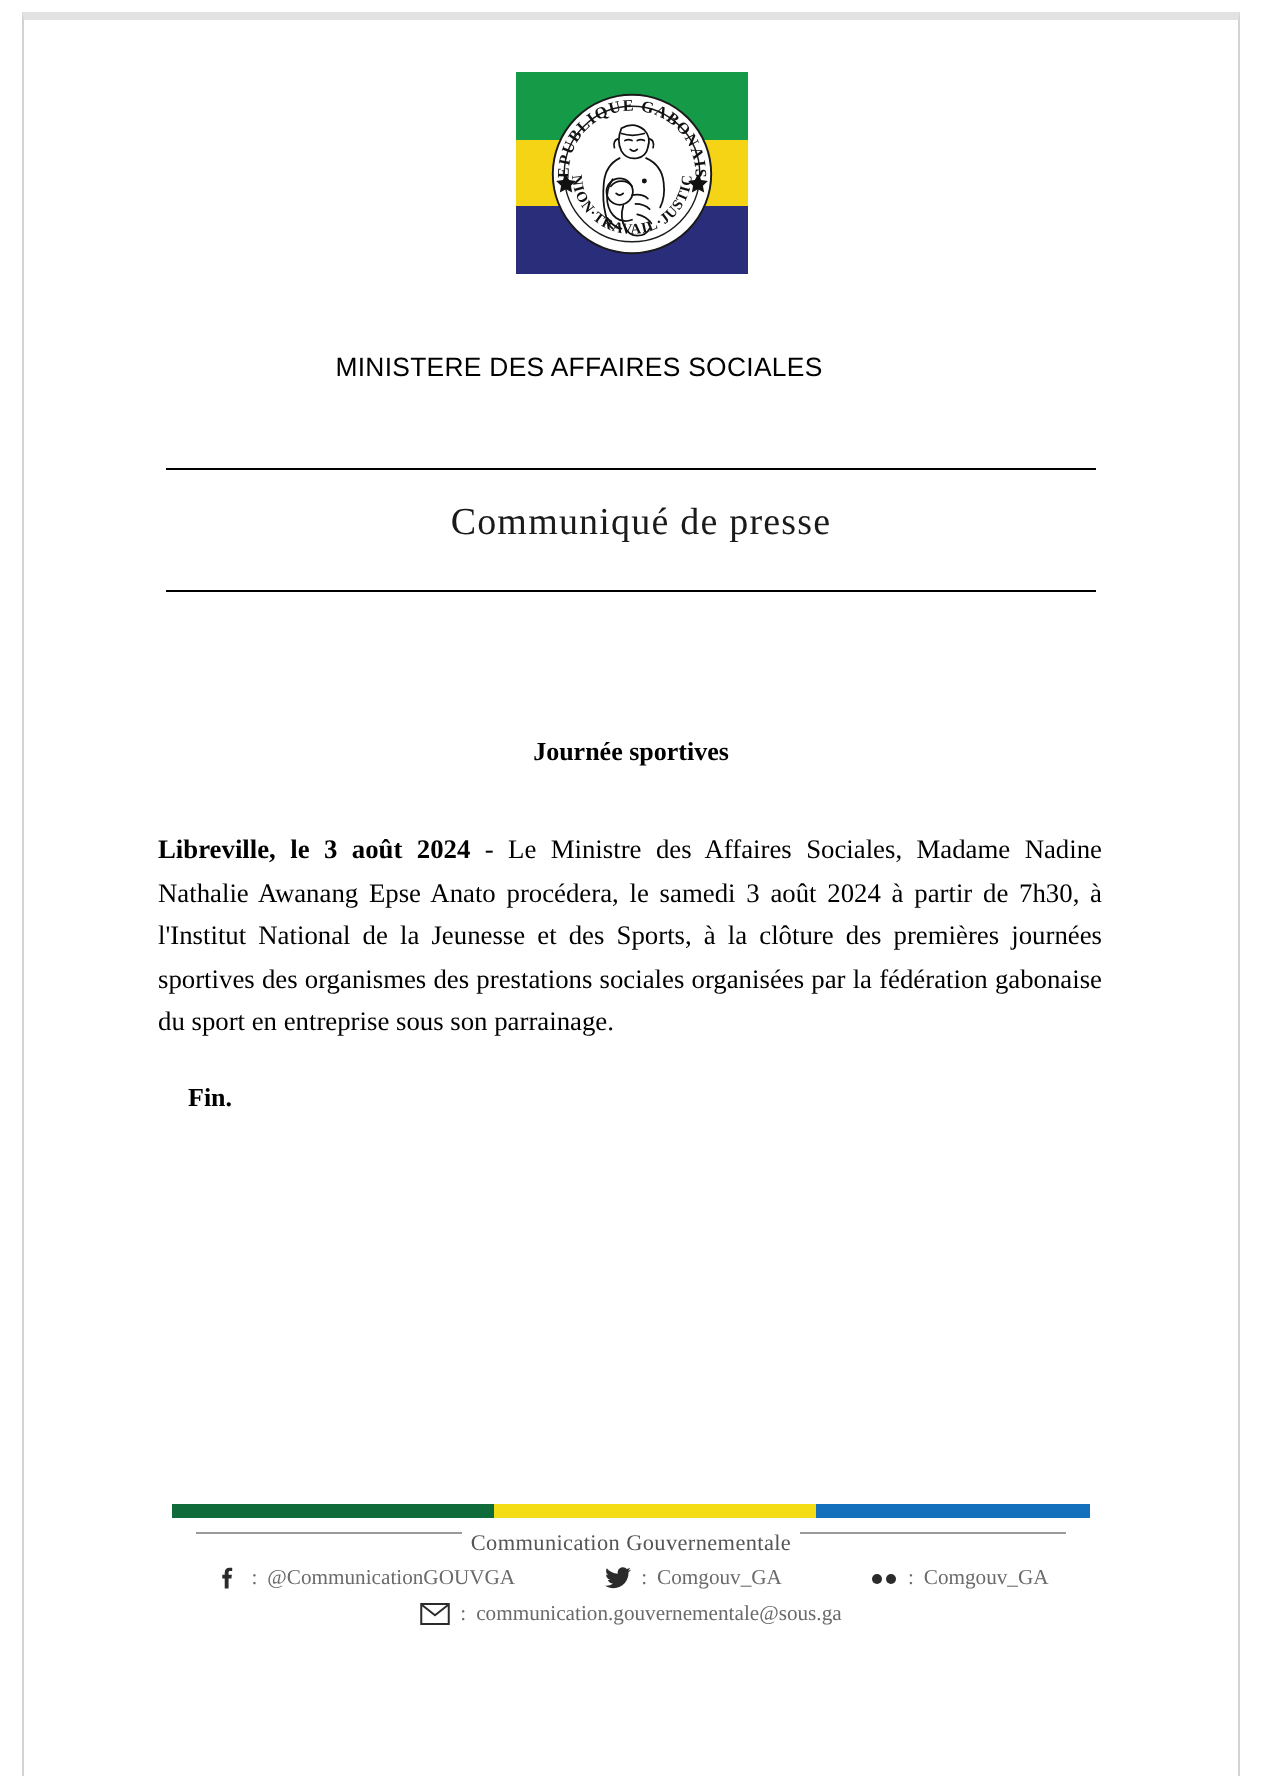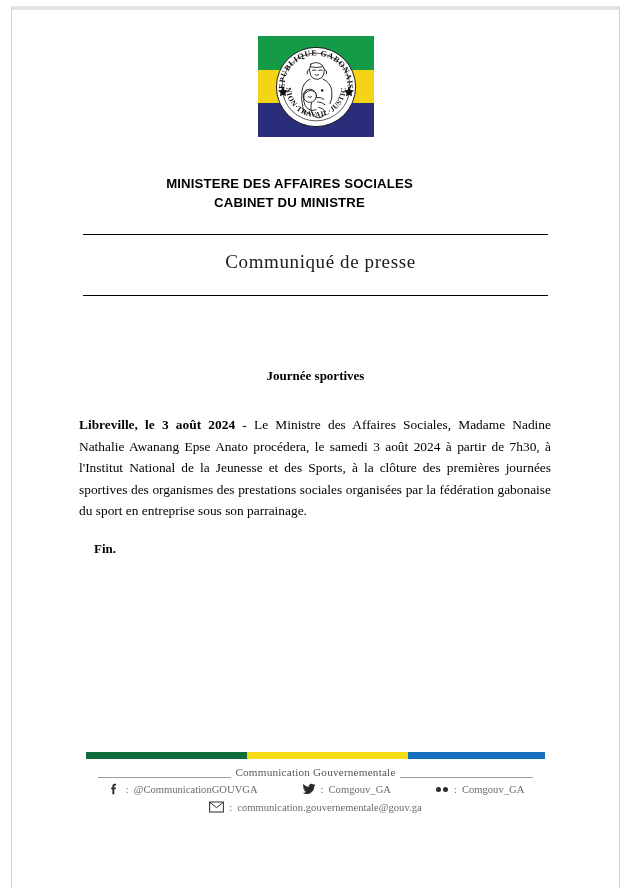--- a/index.html
+++ b/index.html
@@ -79,21 +79,21 @@
   }
 
   
   .ministry {
     position: absolute;
     left: 0;
     top: 174px;
     width: 579px;
     text-align: center;
     font-family: "Liberation Sans", sans-serif;
-    font-weight: bold;
+    font-weight: normal;
     font-size: 13.2px;
     letter-spacing: 0.15px;
     color: #000000;
     line-height: 19px;
   }
 
   
   .rule-top {
     position: absolute;
     left: 83px;
@@ -179,21 +179,21 @@
   .tri-green  { width: 161px; background: #106b3a; }
   .tri-yellow { width: 161px; background: #f5dd16; }
   .tri-blue   { width: 137px; background: #1470bd; }
 
   .footer-title-row {
     position: absolute;
     left: 98px;
     top: 14px;
     width: 435px;
     display: flex;
-    align-items: flex-end;
+    align-items: flex-start;
     gap: 4px;
   }
   .footer-line {
     flex: 1 1 auto;
     height: 0;
     border-top: 1px solid #9a9a9a;
   }
   .footer-title {
     font-family: "Liberation Serif", serif;
     font-size: 11.2px;
@@ -314,21 +314,20 @@
           <circle cx="57" cy="54" r="1.4" fill="#111111" stroke="none"></circle>
           <path d="M45,68 q-2,7 1,12 q2,5 7,5 q5,0 7,-4"></path>
           <path d="M53,73 q5,1 8,5"></path>
           <path d="M36,75 q3,5 8,6"></path>
         </g>
       </svg>
     </div>
 
     <div class="ministry">
       <div>MINISTERE DES AFFAIRES SOCIALES</div>
-      <div>CABINET DU MINISTRE</div>
     </div>
 
     <div class="rule-top"></div>
     <div class="doc-title">Communiqué de presse</div>
     <div class="rule-bottom"></div>
 
     <div class="subject">Journée sportives</div>
 
     <div class="body-block">
       <p class="para"><b>Libreville, le 3 août 2024</b><span> - Le Ministre des Affaires Sociales, Madame Nadine Nathalie Awanang Epse Anato procédera, le samedi 3 août 2024 à partir de 7h30, à l'Institut National de la Jeunesse et des Sports, à la clôture des premières journées sportives des organismes des prestations sociales organisées par la fédération gabonaise du sport en entreprise sous son parrainage.</span></p>
@@ -380,18 +379,18 @@
       </div>
 
       <div class="email-row">
         <span class="email-icon">
           <svg width="15" height="12" viewBox="0 0 24 18" fill="none" stroke="#2b2b2b" stroke-width="1.6">
             <rect x="1" y="1" width="22" height="16"></rect>
             <path d="M1.6 1.8 12 10 22.4 1.8"></path>
           </svg>
         </span>
         <span class="social-sep">:</span>
-        <span>communication.gouvernementale@gouv.ga</span>
+        <span>communication.gouvernementale@sous.ga</span>
       </div>
     </div>
 
   </div>
 </div>
 
 </body></html>

